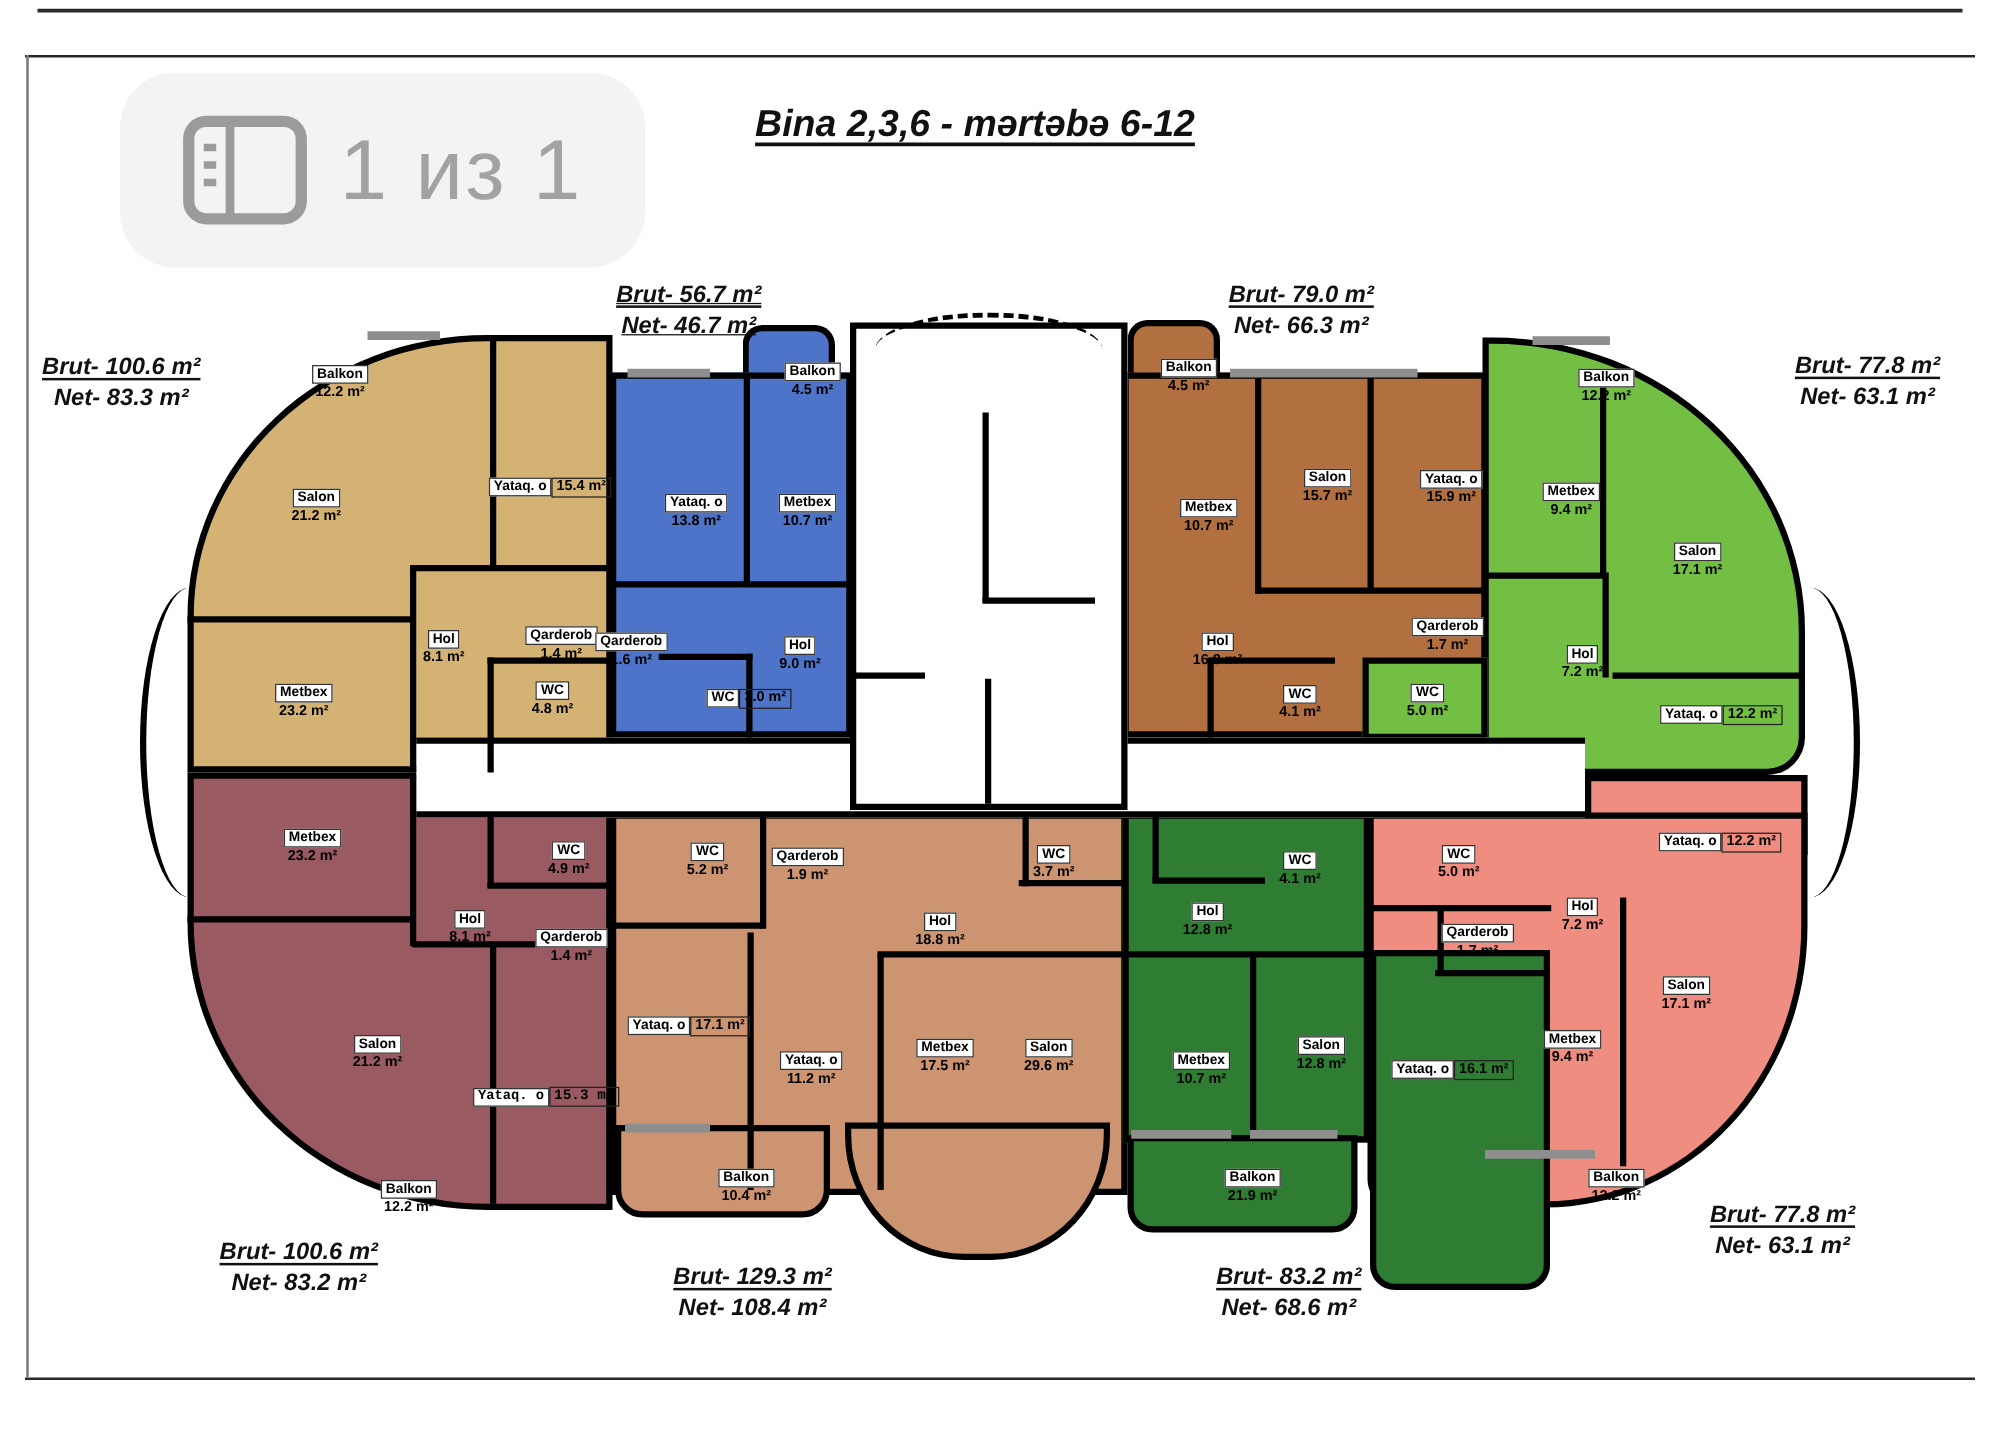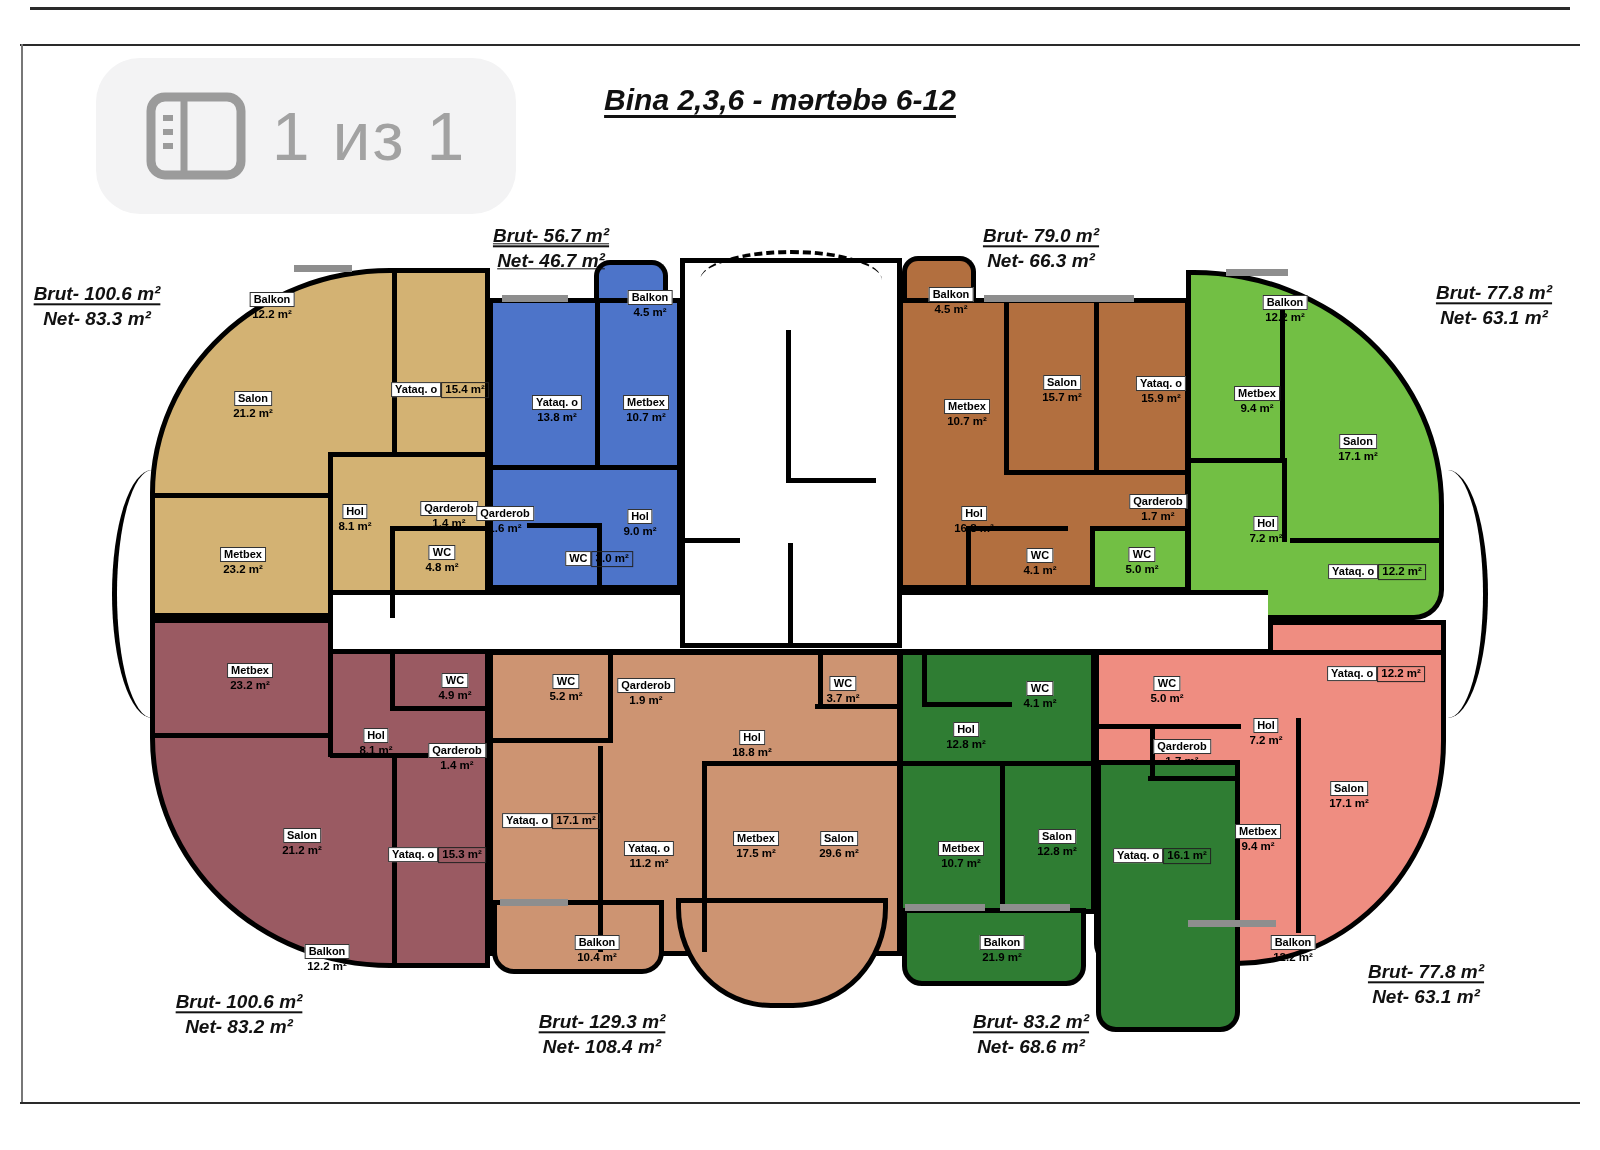--- a/index.html
+++ b/index.html
@@ -171,21 +171,21 @@
     <div class="room" style="left:1358px;top:447px;"><span class="nm">Salon</span><span class="ar">17.1 m²</span></div>
     <div class="room" style="left:1266px;top:529px;"><span class="nm">Hol</span><span class="ar">7.2 m²</span></div>
     <div class="room" style="left:1142px;top:560px;"><span class="nm">WC</span><span class="ar">5.0 m²</span></div>
     <div class="room" style="left:1377px;top:570px;"><span class="nm">Yataq. o</span><span class="ar boxed">12.2 m²</span></div>
 
     <div class="room" style="left:250px;top:676px;"><span class="nm">Metbex</span><span class="ar">23.2 m²</span></div>
     <div class="room" style="left:455px;top:686px;"><span class="nm">WC</span><span class="ar">4.9 m²</span></div>
     <div class="room" style="left:376px;top:741px;"><span class="nm">Hol</span><span class="ar">8.1 m²</span></div>
     <div class="room" style="left:457px;top:756px;"><span class="nm">Qarderob</span><span class="ar">1.4 m²</span></div>
     <div class="room" style="left:302px;top:841px;"><span class="nm">Salon</span><span class="ar">21.2 m²</span></div>
-    <div class="room" style="left:437px;top:853px;"><span class="nm">Yataq. o</span><span class="ar boxed">15.3 m²</span></div>
+    <div class="room" style="left:437px;top:876px;font-family:Liberation Mono, monospace;"><span class="nm">Yataq. o</span><span class="ar boxed">15.3 m²</span></div>
     <div class="room" style="left:327px;top:957px;"><span class="nm">Balkon</span><span class="ar">12.2 m²</span></div>
 
     <div class="room" style="left:566px;top:687px;"><span class="nm">WC</span><span class="ar">5.2 m²</span></div>
     <div class="room" style="left:646px;top:691px;"><span class="nm">Qarderob</span><span class="ar">1.9 m²</span></div>
     <div class="room" style="left:551px;top:819px;"><span class="nm">Yataq. o</span><span class="ar boxed">17.1 m²</span></div>
     <div class="room" style="left:649px;top:854px;"><span class="nm">Yataq. o</span><span class="ar">11.2 m²</span></div>
     <div class="room" style="left:752px;top:743px;"><span class="nm">Hol</span><span class="ar">18.8 m²</span></div>
     <div class="room" style="left:843px;top:689px;"><span class="nm">WC</span><span class="ar">3.7 m²</span></div>
     <div class="room" style="left:756px;top:844px;"><span class="nm">Metbex</span><span class="ar">17.5 m²</span></div>
     <div class="room" style="left:839px;top:844px;"><span class="nm">Salon</span><span class="ar">29.6 m²</span></div>

